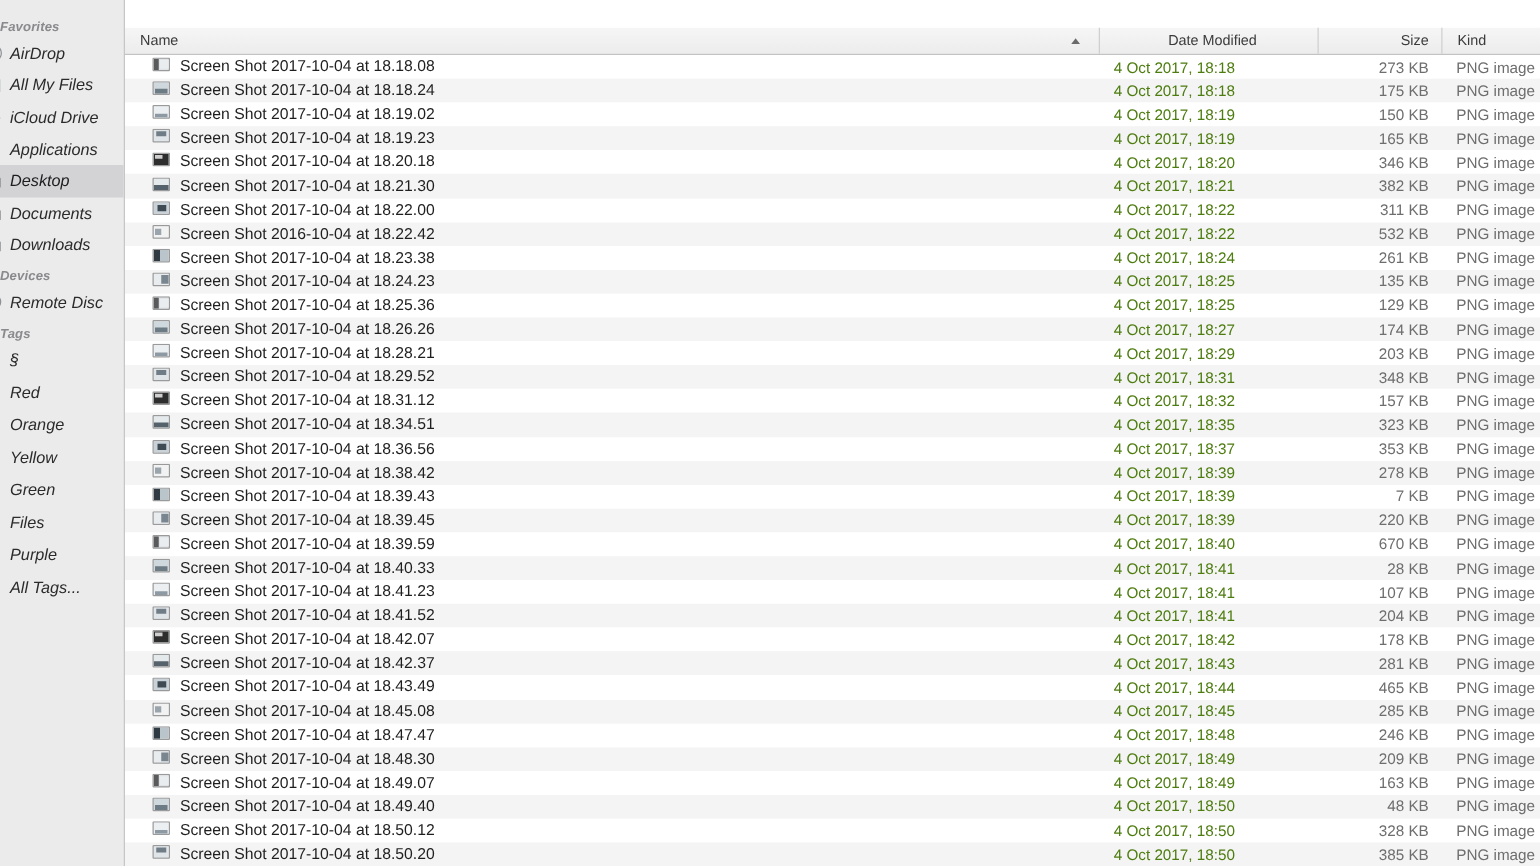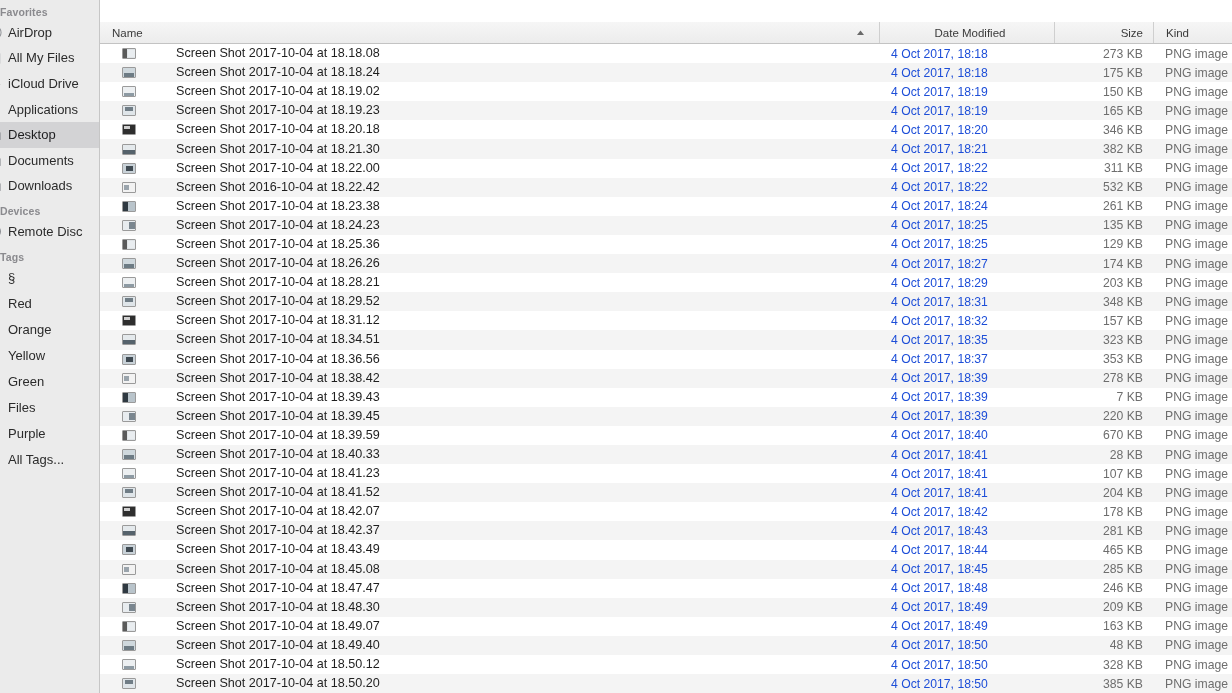--- a/index.html
+++ b/index.html
@@ -11,21 +11,22 @@
   }
   #app{ display:flex; width:1232px; height:693px; }
 
   
   #sidebar{
     width:100px; height:693px; flex:0 0 100px;
     background:#ebebeb;
     border-right:1px solid #c6c6c6;
     overflow:hidden;
     position:relative;
-    padding-top:0;
+    padding-top:10px;
+    font-style:italic;
   }
   .sb-group-label{
     font-size:10.5px; color:#8a8a8e; font-weight:700;
     padding:4px 0 2px 0; margin-left:-16px; padding-left:16px;
     letter-spacing:.1px; height:20px; line-height:17px;
     white-space:nowrap; overflow:hidden;
   }
   .sb-item{
     display:flex; align-items:center; height:25.6px;
     padding-left:0; margin-left:-14px;
@@ -77,26 +78,26 @@
     overflow:hidden;
   }
   .row{
     display:flex; height:19.1px; align-items:center;
     font-size:12.6px; color:#1f1f1f;
   }
   .row.odd{ background:#f4f4f4; }
   .row.even{ background:#ffffff; }
 
   .c-name{
-    width:779px; flex:0 0 779px; display:flex; align-items:center;
-    padding-left:22px; overflow:hidden; white-space:nowrap;gap:32px;
+    width:779px; flex:0 0 779px; display:flex; 
+    padding-left:22px; overflow:hidden; white-space:nowrap;
   }
   .c-date{
     width:175px; flex:0 0 175px; padding-left:12px;
-    color:#1d4ed8; font-size:12.2px; white-space:nowrap; overflow:hidden;
+    color:#4d7c0f; font-size:12.2px; white-space:nowrap; overflow:hidden;
   }
   .c-size{
     width:99px; flex:0 0 99px; text-align:right; padding-right:10px;
     color:#6e6e6e; font-size:12.2px; white-space:nowrap;
   }
   .c-kind{
     flex:1 1 auto; padding-left:12px;
     color:#6e6e6e; font-size:12.2px; white-space:nowrap; overflow:hidden;
   }
 

